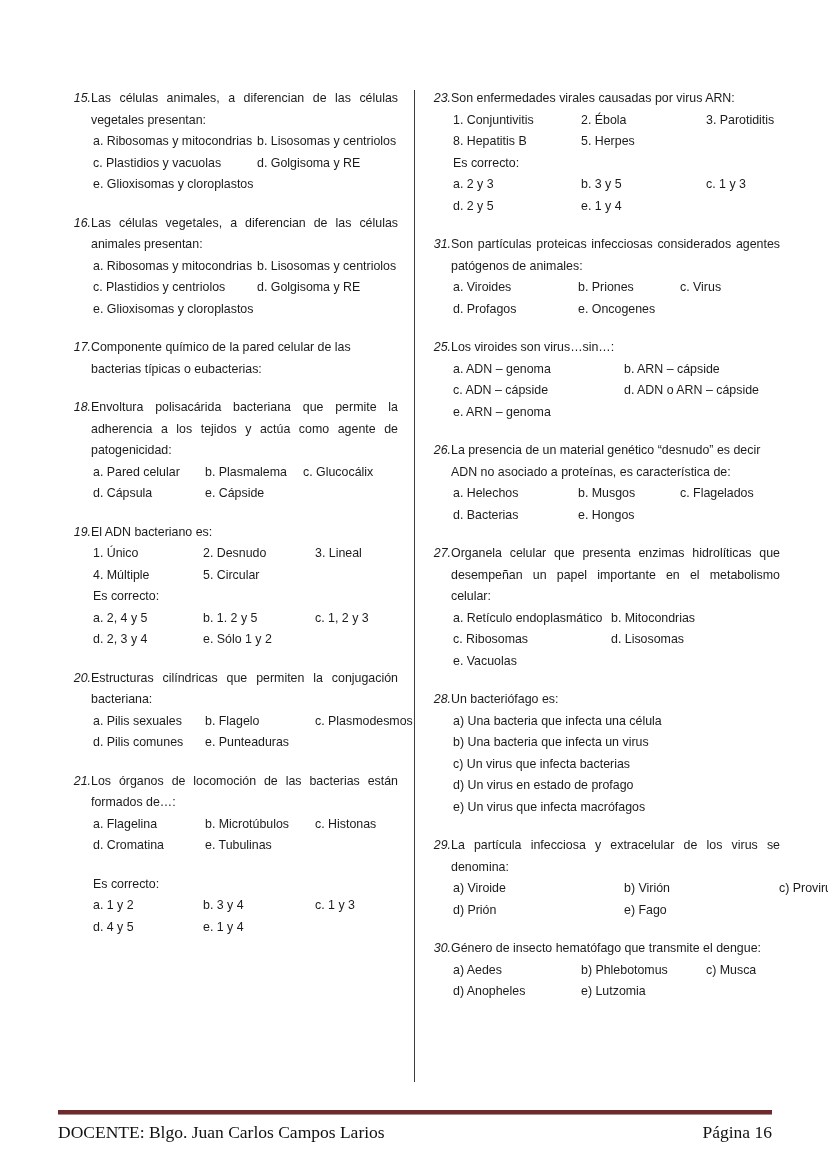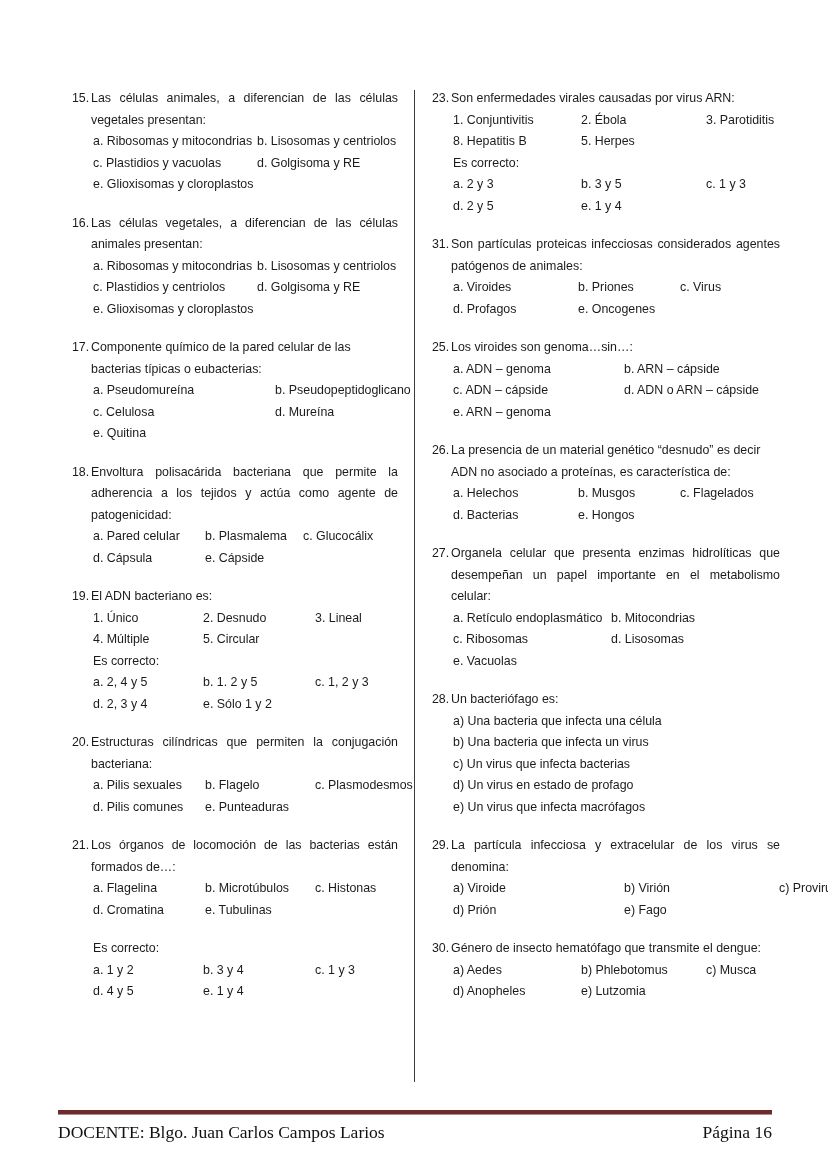--- a/index.html
+++ b/index.html
@@ -51,21 +51,22 @@
   }
   .q-head {
     display: flex;
     align-items: flex-start;
     font-size: 12.4px;
     line-height: 21.5px;
   }
   .q-num {
     flex: 0 0 auto;
     min-width: 21px;
-    text-align: center;
+    text-align: right;
+    font-style: italic;
   }
   .q-stem {
     flex: 1 1 auto;
   }
   .q-stem.justify {
     text-align: justify;
     text-align-last: left;
   }
 
   
@@ -165,27 +166,20 @@
             <div class="cell">c. Plastidios y centriolos</div>
             <div class="cell">d. Golgisoma y RE</div>
             <div class="cell">e. Glioxisomas y cloroplastos</div>
           </div>
         </div>
         <div class="question">
           <div class="q-head">
             <div class="q-num">17.</div>
             <div class="q-stem">Componente químico de la pared celular de las bacterias típicas o eubacterias:</div>
           </div>
-          <div class="opts g2w">
-            <div class="cell">a. Pseudomureína</div>
-            <div class="cell">b. Pseudopeptidoglicano</div>
-            <div class="cell">c. Celulosa</div>
-            <div class="cell">d. Mureína</div>
-            <div class="cell">e. Quitina</div>
-          </div>
         </div>
         <div class="question">
           <div class="q-head">
             <div class="q-num">18.</div>
             <div class="q-stem justify">Envoltura polisacárida bacteriana que permite la adherencia a los tejidos y actúa como agente de patogenicidad:</div>
           </div>
           <div class="opts g3">
             <div class="cell">a. Pared celular</div>
             <div class="cell">b. Plasmalema</div>
             <div class="cell">c. Glucocálix</div>
@@ -282,21 +276,21 @@
             <div class="cell">a. Viroides</div>
             <div class="cell">b. Priones</div>
             <div class="cell">c. Virus</div>
             <div class="cell">d. Profagos</div>
             <div class="cell">e. Oncogenes</div>
           </div>
         </div>
         <div class="question">
           <div class="q-head">
             <div class="q-num">25.</div>
-            <div class="q-stem">Los viroides son genoma…sin…:</div>
+            <div class="q-stem">Los viroides son virus…sin…:</div>
           </div>
           <div class="opts g2">
             <div class="cell">a. ADN – genoma</div>
             <div class="cell">b. ARN – cápside</div>
             <div class="cell">c. ADN – cápside</div>
             <div class="cell">d. ADN o ARN – cápside</div>
             <div class="cell">e. ARN – genoma</div>
           </div>
         </div>
         <div class="question">

